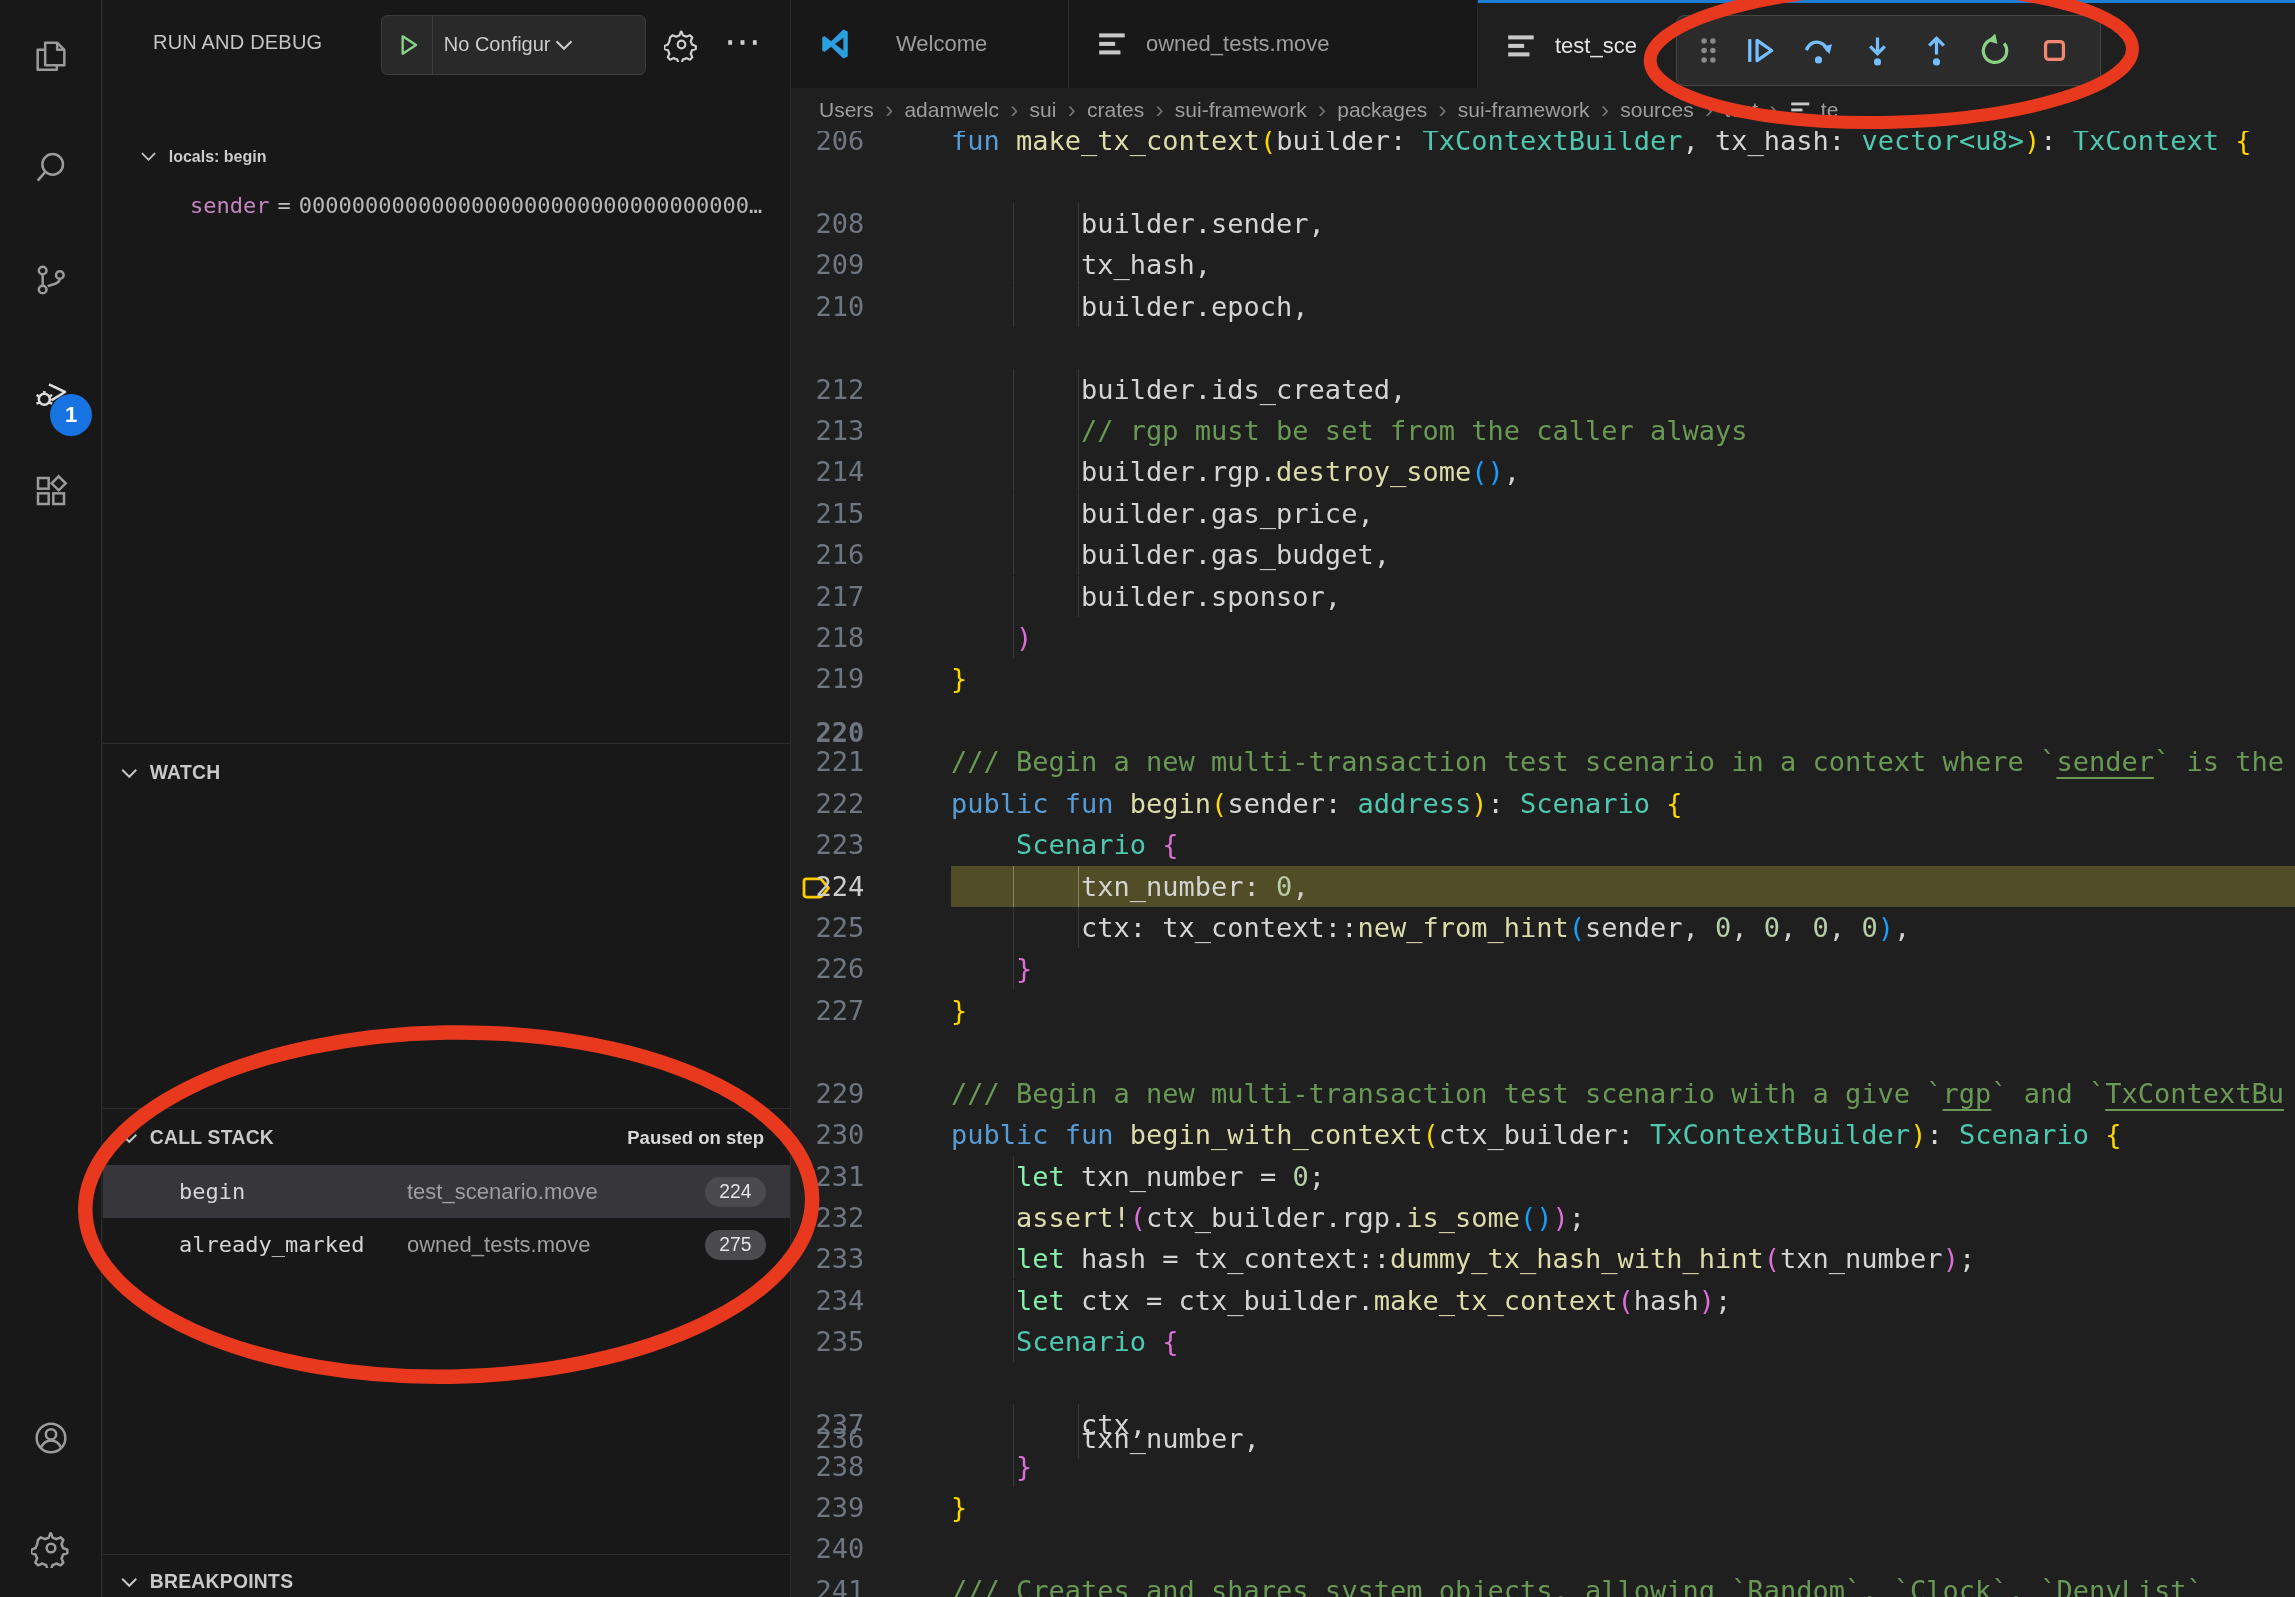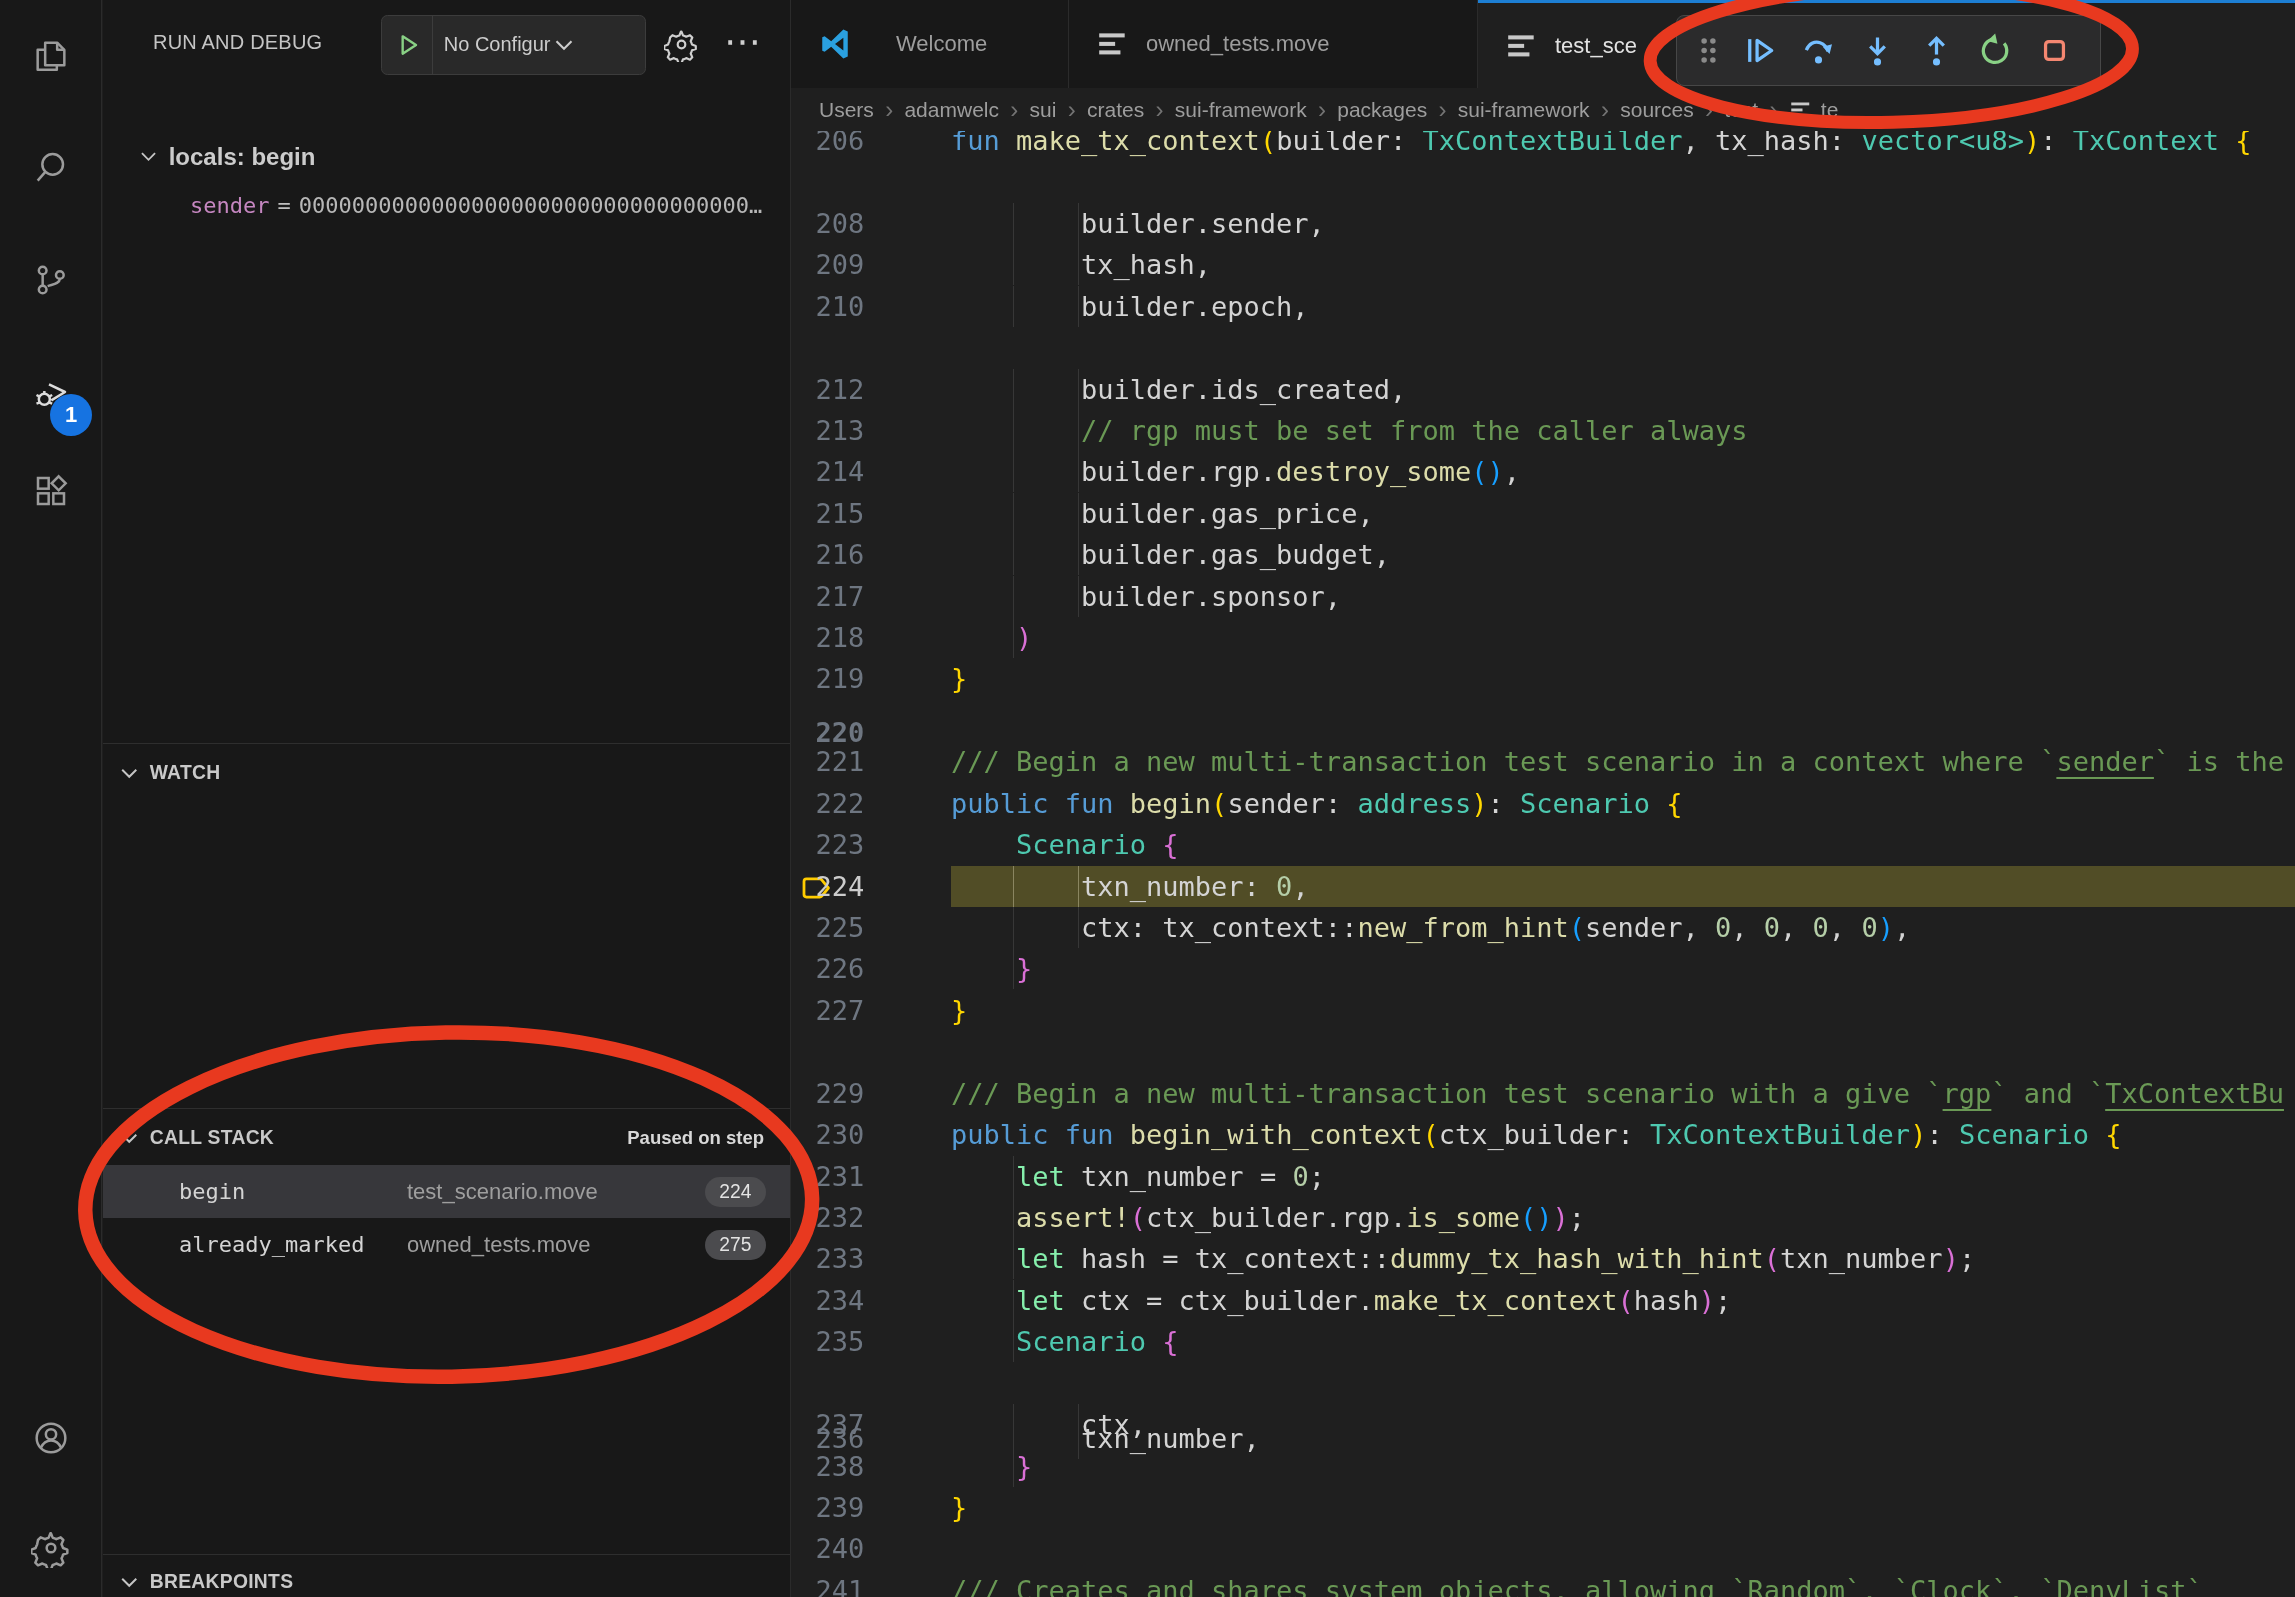--- a/index.html
+++ b/index.html
@@ -32,21 +32,21 @@
   .sb-more { position:absolute; left:621px; top:17.7px; font-size:37px; color:#cfcfcf; cursor:pointer; line-height:48px; }
 
   .sec-head { position:absolute; left:0; right:0; height:40px; display:flex; align-items:center; }
   .sec-head .chev { width:22.5px; height:22.5px; margin-left:14.5px; color:#c5c5c5; flex:none; }
   .sec-title { font-size:19.3px; font-weight:bold; color:#c9c9c9; margin-left:9.7px; letter-spacing:0.3px; }
   .sec-status { margin-left:auto; margin-right:26px; font-size:18.5px; font-weight:bold; color:#d8d8d8; }
   .divider { position:absolute; left:0; right:0; height:0.8px; background:#2e2e2e; }
 
   .scope-row { position:absolute; left:0; right:0; top:137px; height:39px; display:flex; align-items:center; }
   .scope-row .chev { width:21px; height:21px; margin-left:35px; color:#c5c5c5; flex:none; }
-  .scope-label { font-size:24px; font-weight:bold; color:#cccccc; margin-left:9.7px; }
+  .scope-label { font-size:16px; font-weight:bold; color:#cccccc; margin-left:9.7px; }
   .var-row { position:absolute; left:87px; top:187px; height:37px; display:flex; align-items:center;
     font-family:"DejaVu Sans Mono", monospace; font-size:22px; white-space:nowrap; }
   .var-name { color:#c586c0; }
   .var-eq { color:#bfbfbf; margin:0 8px; }
   .var-value { color:#b7b7b7; max-width:483px; overflow:hidden; }
 
   .frame-row { position:relative; height:53px; display:flex; align-items:center; cursor:pointer; }
   .frame-row.selected { background:#37373b; }
   .f-name { font-family:"DejaVu Sans Mono", monospace; font-size:22px; color:#d4d4d4;
     margin-left:76px; min-width:228px; white-space:nowrap; }

